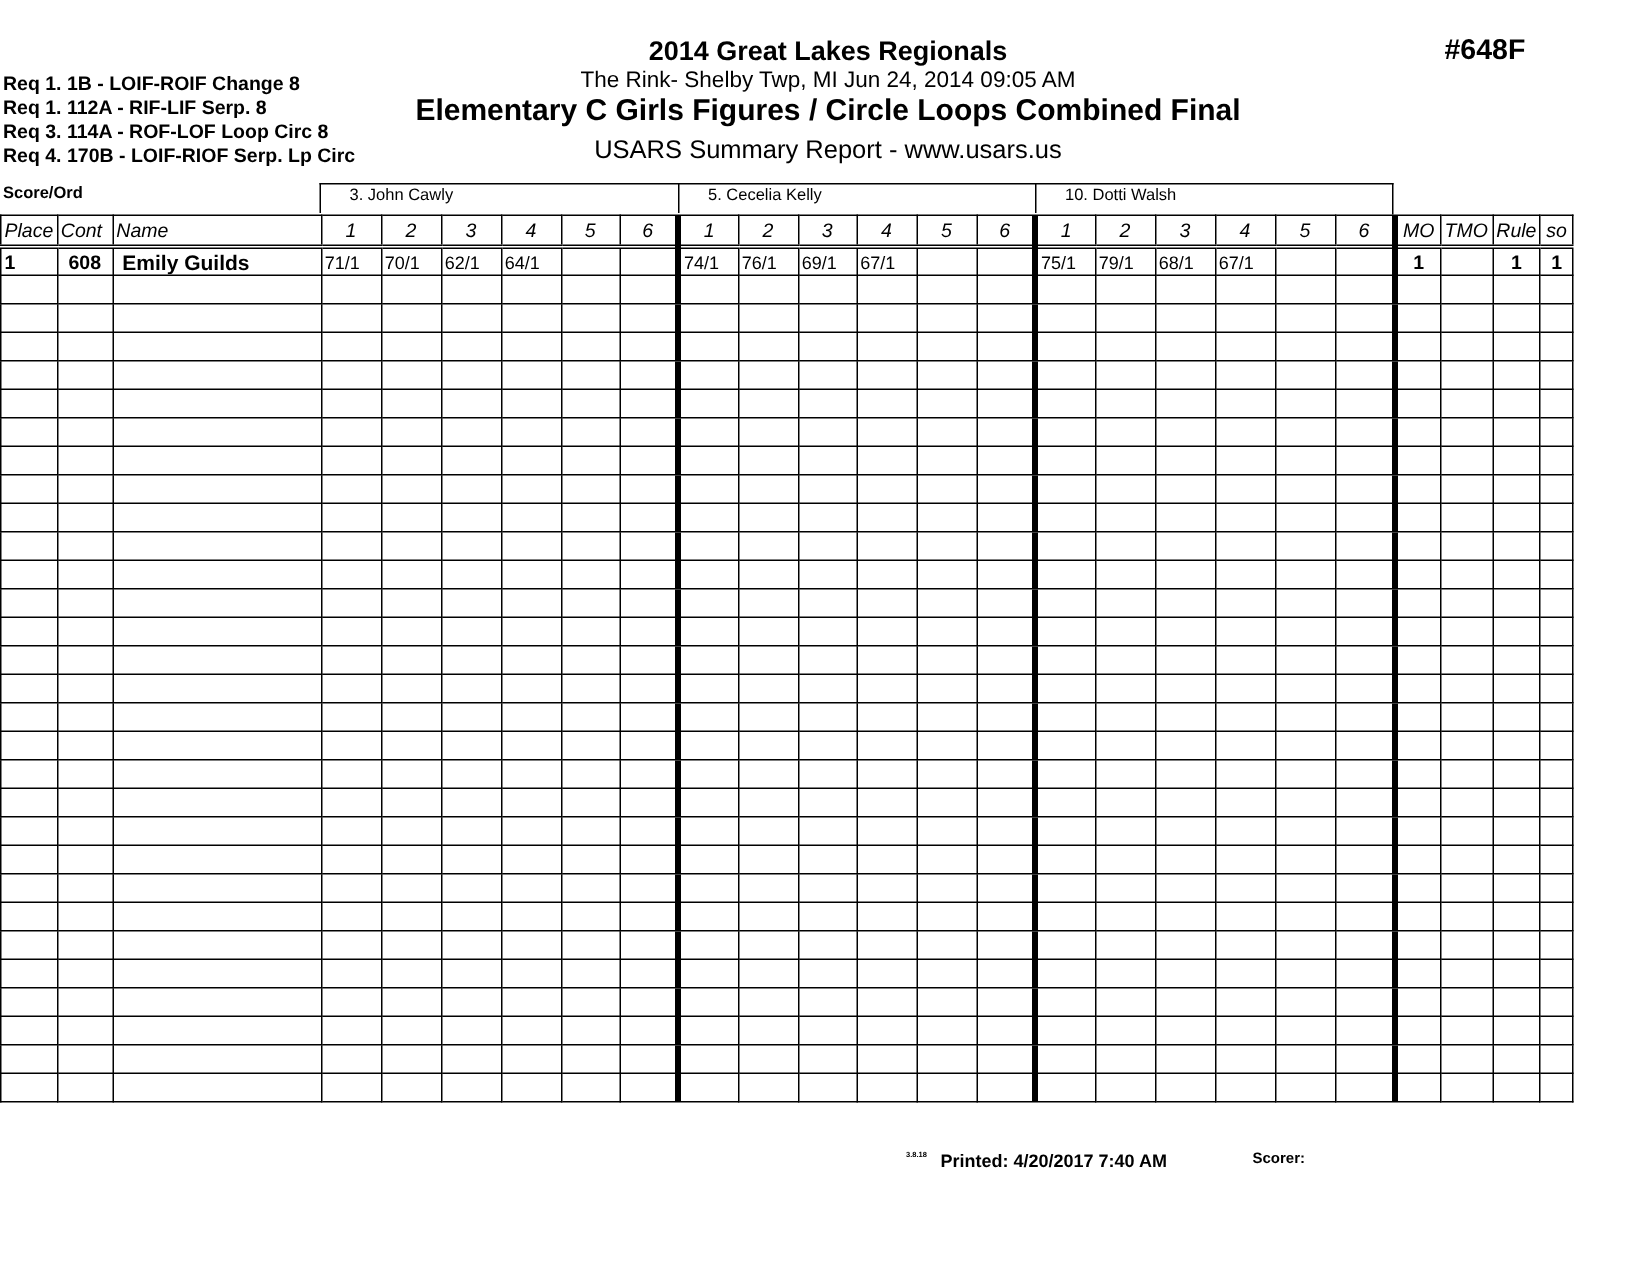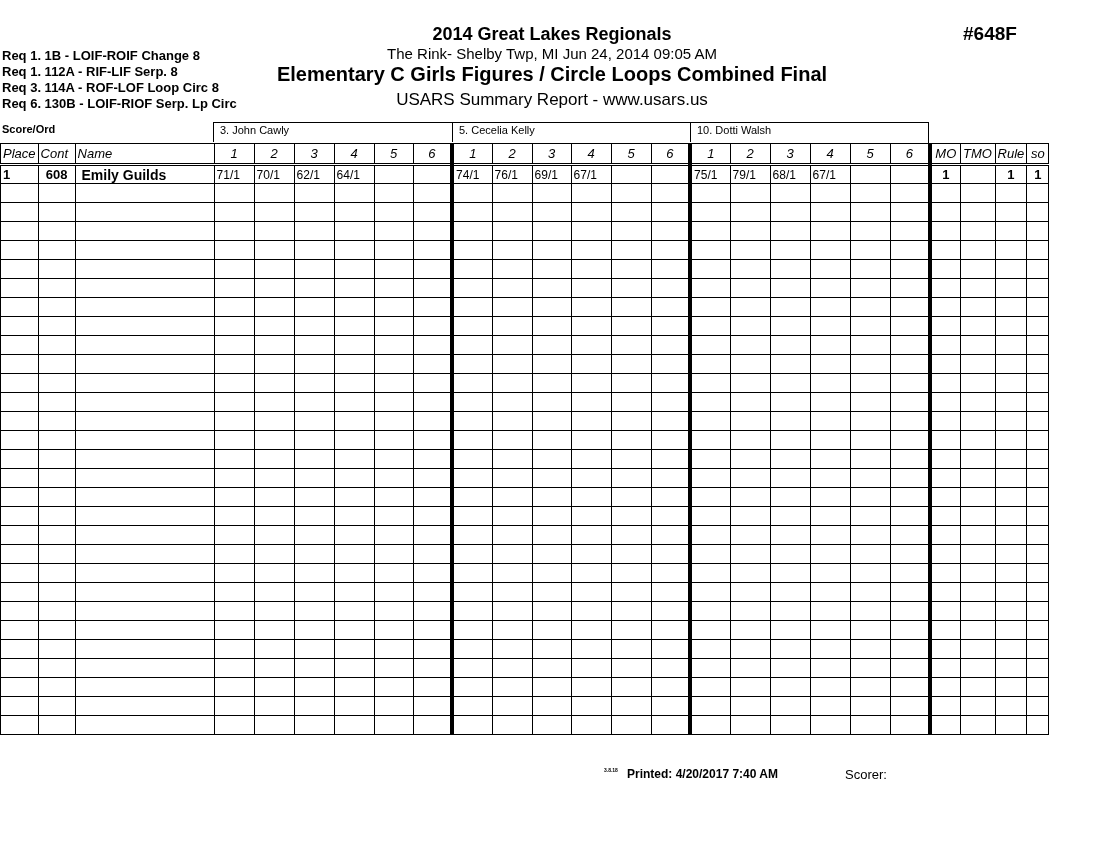--- a/index.html
+++ b/index.html
@@ -5,41 +5,41 @@
   html, body { margin:0; padding:0; background:#fff; }
   body { width:1100px; height:850px; position:relative; overflow:hidden; font-family:"Liberation Sans", sans-serif; color:#000; }
   .req { position:absolute; left:2px; font-size:13px; font-weight:bold; line-height:16px; white-space:nowrap;margin-top:32px; }
   .center { position:absolute; left:0; width:1100px; text-align:center; white-space:nowrap; }
   .event-title { top:24px; font-size:18px; font-weight:bold; left:2px; }
   .venue { top:45px; font-size:15px; left:2px; }
   .division { top:63px; font-size:20px; font-weight:bold; left:2px; }
   .report { top:90px; font-size:17px; left:2px; }
   .event-no { position:absolute; left:963px; top:23px; font-size:19px; font-weight:bold; }
   .score-ord { position:absolute; left:2px; top:123px; font-size:11px;font-weight:bold; }
-  .judge-box { position:absolute; top:122px; height:20px; border-top:1px solid #000; border-left:1px solid #000; box-sizing:border-box; font-size:11px; padding-left:6px; line-height:14px; }
+  .judge-box { position:absolute; top:122px; height:20px; border-top:1px solid #000; border-left:1px solid #000; box-sizing:border-box; font-size:11px; padding-left:19px; line-height:14px; }
   .judge-end { position:absolute; top:122px; width:1px; height:21px; background:#000; }
   table.grid { position:absolute; left:0; top:143px; border-collapse:collapse; table-layout:fixed; }
   table.grid td { border:1px solid #000; height:19px; padding:0 2px; font-size:12px; white-space:nowrap; overflow:hidden; box-sizing:border-box; }
   table.grid tr.hdr td { font-size:13px; border-bottom:3px double #000; height:21px;font-style:italic; }
   table.grid td.c { text-align:center; }
   table.grid td.thick { border-left:4px solid #000; }
   table.grid tr.row1 td.b { font-weight:bold; font-size:13px; }
   table.grid tr.row1 td.name { font-size:14px; font-weight:bold; padding-left:6px; }
   .footer-ver { position:absolute; left:604px; top:767px; font-size:5px; font-weight:bold; }
   .footer-printed { position:absolute; left:627px; top:767px; font-size:12px; font-weight:bold;text-align:right; }
-  .footer-scorer { position:absolute; left:835px; top:767px; font-size:13px; font-weight:normal;margin-left:10px; }
+  .footer-scorer { position:absolute; left:835px; top:767px; font-size:10px; font-weight:bold; }
 </style>
 </head>
 <body>
 
 <div>
   <div class="req" style="top:16px">Req  1.  1B - LOIF-ROIF Change 8</div>
   <div class="req" style="top:32px">Req  1.  112A - RIF-LIF Serp. 8</div>
   <div class="req" style="top:48px">Req  3.  114A - ROF-LOF Loop Circ 8</div>
-  <div class="req" style="top:64px">Req  6.  130B - LOIF-RIOF Serp. Lp Circ</div>
+  <div class="req" style="top:64px">Req  4.  170B - LOIF-RIOF Serp. Lp Circ</div>
 </div>
 
 <div class="center event-title">2014 Great Lakes Regionals</div>
 <div class="center venue">The Rink- Shelby Twp, MI  Jun 24, 2014  09:05 AM</div>
 <div class="center division">Elementary C Girls Figures / Circle Loops Combined Final</div>
 <div class="center report">USARS Summary Report - www.usars.us</div>
 <div class="event-no">#648F</div>
 
 <div class="score-ord">Score/Ord</div>
 <div class="judge-box" style="left:213px;width:239px">3.  John Cawly</div>

